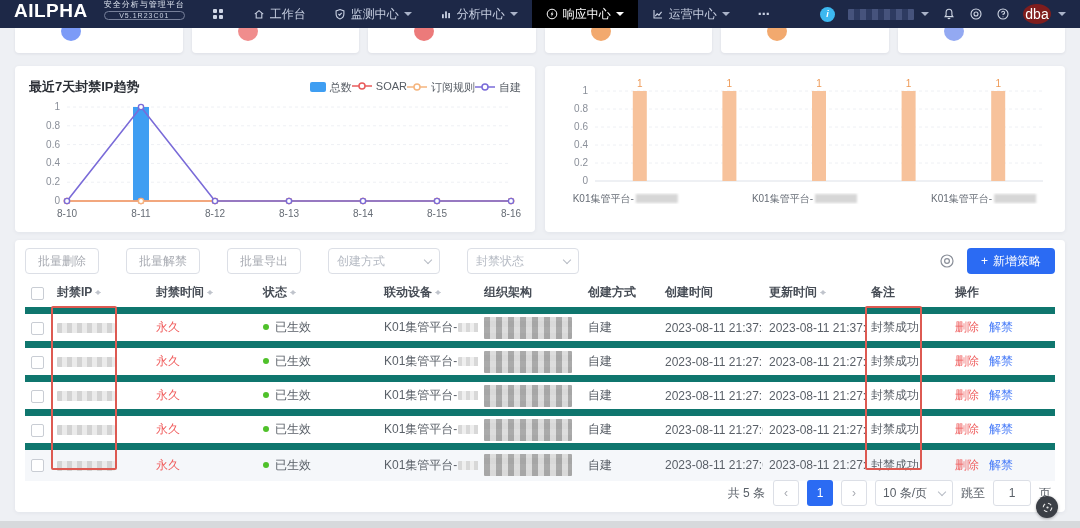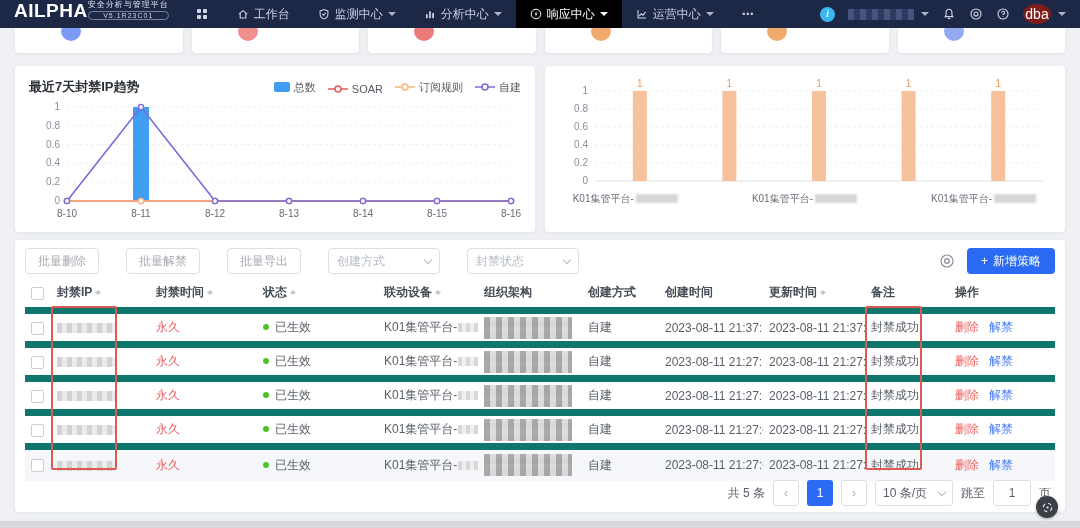--- a/index.html
+++ b/index.html
@@ -3,21 +3,21 @@
 <meta charset="utf-8">
 <style>
   * { margin:0; padding:0; box-sizing:border-box; }
   html,body { width:1080px; height:528px; }
   body { font-family:"Liberation Sans","DejaVu Sans",sans-serif; background:#eef0f4; position:relative; overflow:hidden; font-size:12px; color:#5a6068; }
 
   
   .navbar { position:absolute; top:0; left:0; width:1080px; height:28px; background:#1d2847; display:flex; align-items:center; z-index:30; }
   .logo { display:flex; align-items:center; padding:0 10px 8px 14px; }
   .brand { color:#fff; font-weight:bold; font-size:19px; letter-spacing:.5px; line-height:1; }
-  .logo-sub { display:flex; flex-direction:column; margin-left:0; line-height:1; }
+  .logo-sub { display:flex; flex-direction:column; margin-left:16px; line-height:1; }
   .logo-sub .sub { color:#dfe5f0; font-size:8px; letter-spacing:1px; }
   .logo-sub .ver { margin-top:2px; color:#cdd4e4; font-size:7px; border:1px solid #77809a; border-radius:6px; padding:0 5px; text-align:center; letter-spacing:1px; }
   .grid-icon { display:inline-grid; grid-template-columns:4px 4px; grid-gap:2px; margin:0 16px 0 18px; cursor:pointer; }
   .grid-icon i { width:4px; height:4px; background:#cfd6e6; border-radius:1px; }
   .nav-items { display:flex; height:100%; align-items:stretch; }
   .nav-item { display:flex; align-items:center; gap:5px; padding:0 14px; color:#c9d1e3; cursor:pointer; white-space:nowrap; }
   .nav-item.active { background:#000000; color:#fff;font-family:Liberation Mono, monospace; }
   .nav-item svg { flex:0 0 auto; }
   .nav-caret { width:0; height:0; border:4px solid transparent; border-top-color:#aab3c9; margin-top:4px; }
   .nav-right { margin-left:auto; display:flex; align-items:center; gap:13px; padding-right:14px; }
@@ -31,21 +31,21 @@
   .stat-card { flex:1; background:#fff; border-radius:0 0 4px 4px; box-shadow:0 1px 3px rgba(20,30,60,.08); position:relative; }
   .stat-circle { position:absolute; top:-7px; left:46px; width:20px; height:20px; border-radius:50%; }
 
   
   .charts-row { position:absolute; top:66px; left:15px; right:15px; height:166px; display:flex; gap:10px; z-index:4; }
   .chart-card { background:#fff; border-radius:4px; box-shadow:0 1px 4px rgba(20,30,60,.06); padding:11px 14px 4px; }
   .chart-card.left { width:520px; }
   .chart-card.right { flex:1; }
   .chart-head { display:flex; align-items:center; justify-content:space-between; height:20px; }
   .chart-title { font-size:13px; font-weight:bold; color:#2b2f36; }
-  .legend { display:flex; align-items:flex-end; gap:12px; font-size:11px; color:#555b63;padding-left:27px; }
+  .legend { display:flex; align-items:flex-start; font-size:11px; color:#555b63;padding-left:27px; }
   .legend .lg-item { display:flex; align-items:center; gap:4px; cursor:pointer; }
   svg text.tick { font-size:10px; fill:#8a8f99; font-family:"Liberation Sans",sans-serif; }
   svg text.xtick { font-size:10px; fill:#666c75; font-family:"Liberation Sans",sans-serif; }
   svg text.blabel { font-size:10px; fill:#ee9a57; font-family:"Liberation Sans",sans-serif; }
 
   
   .table-card { position:absolute; top:240px; left:15px; right:15px; bottom:16px; background:#fff; border-radius:4px; box-shadow:0 1px 4px rgba(20,30,60,.06); z-index:4; }
   .toolbar { display:flex; align-items:center; gap:27px; margin:8px 10px 4px; height:26px; }
   .btn-plain { height:26px; padding:0 12px; background:#fff; border:1px solid #dcdfe6; border-radius:4px; color:#a8abb2; font-size:12px; cursor:pointer; }
   .fake-select { width:112px; height:26px; border:1px solid #dcdfe6; border-radius:4px; display:flex; align-items:center; justify-content:space-between; padding:0 8px; color:#b6bbc4; cursor:pointer; background:#fff; }

